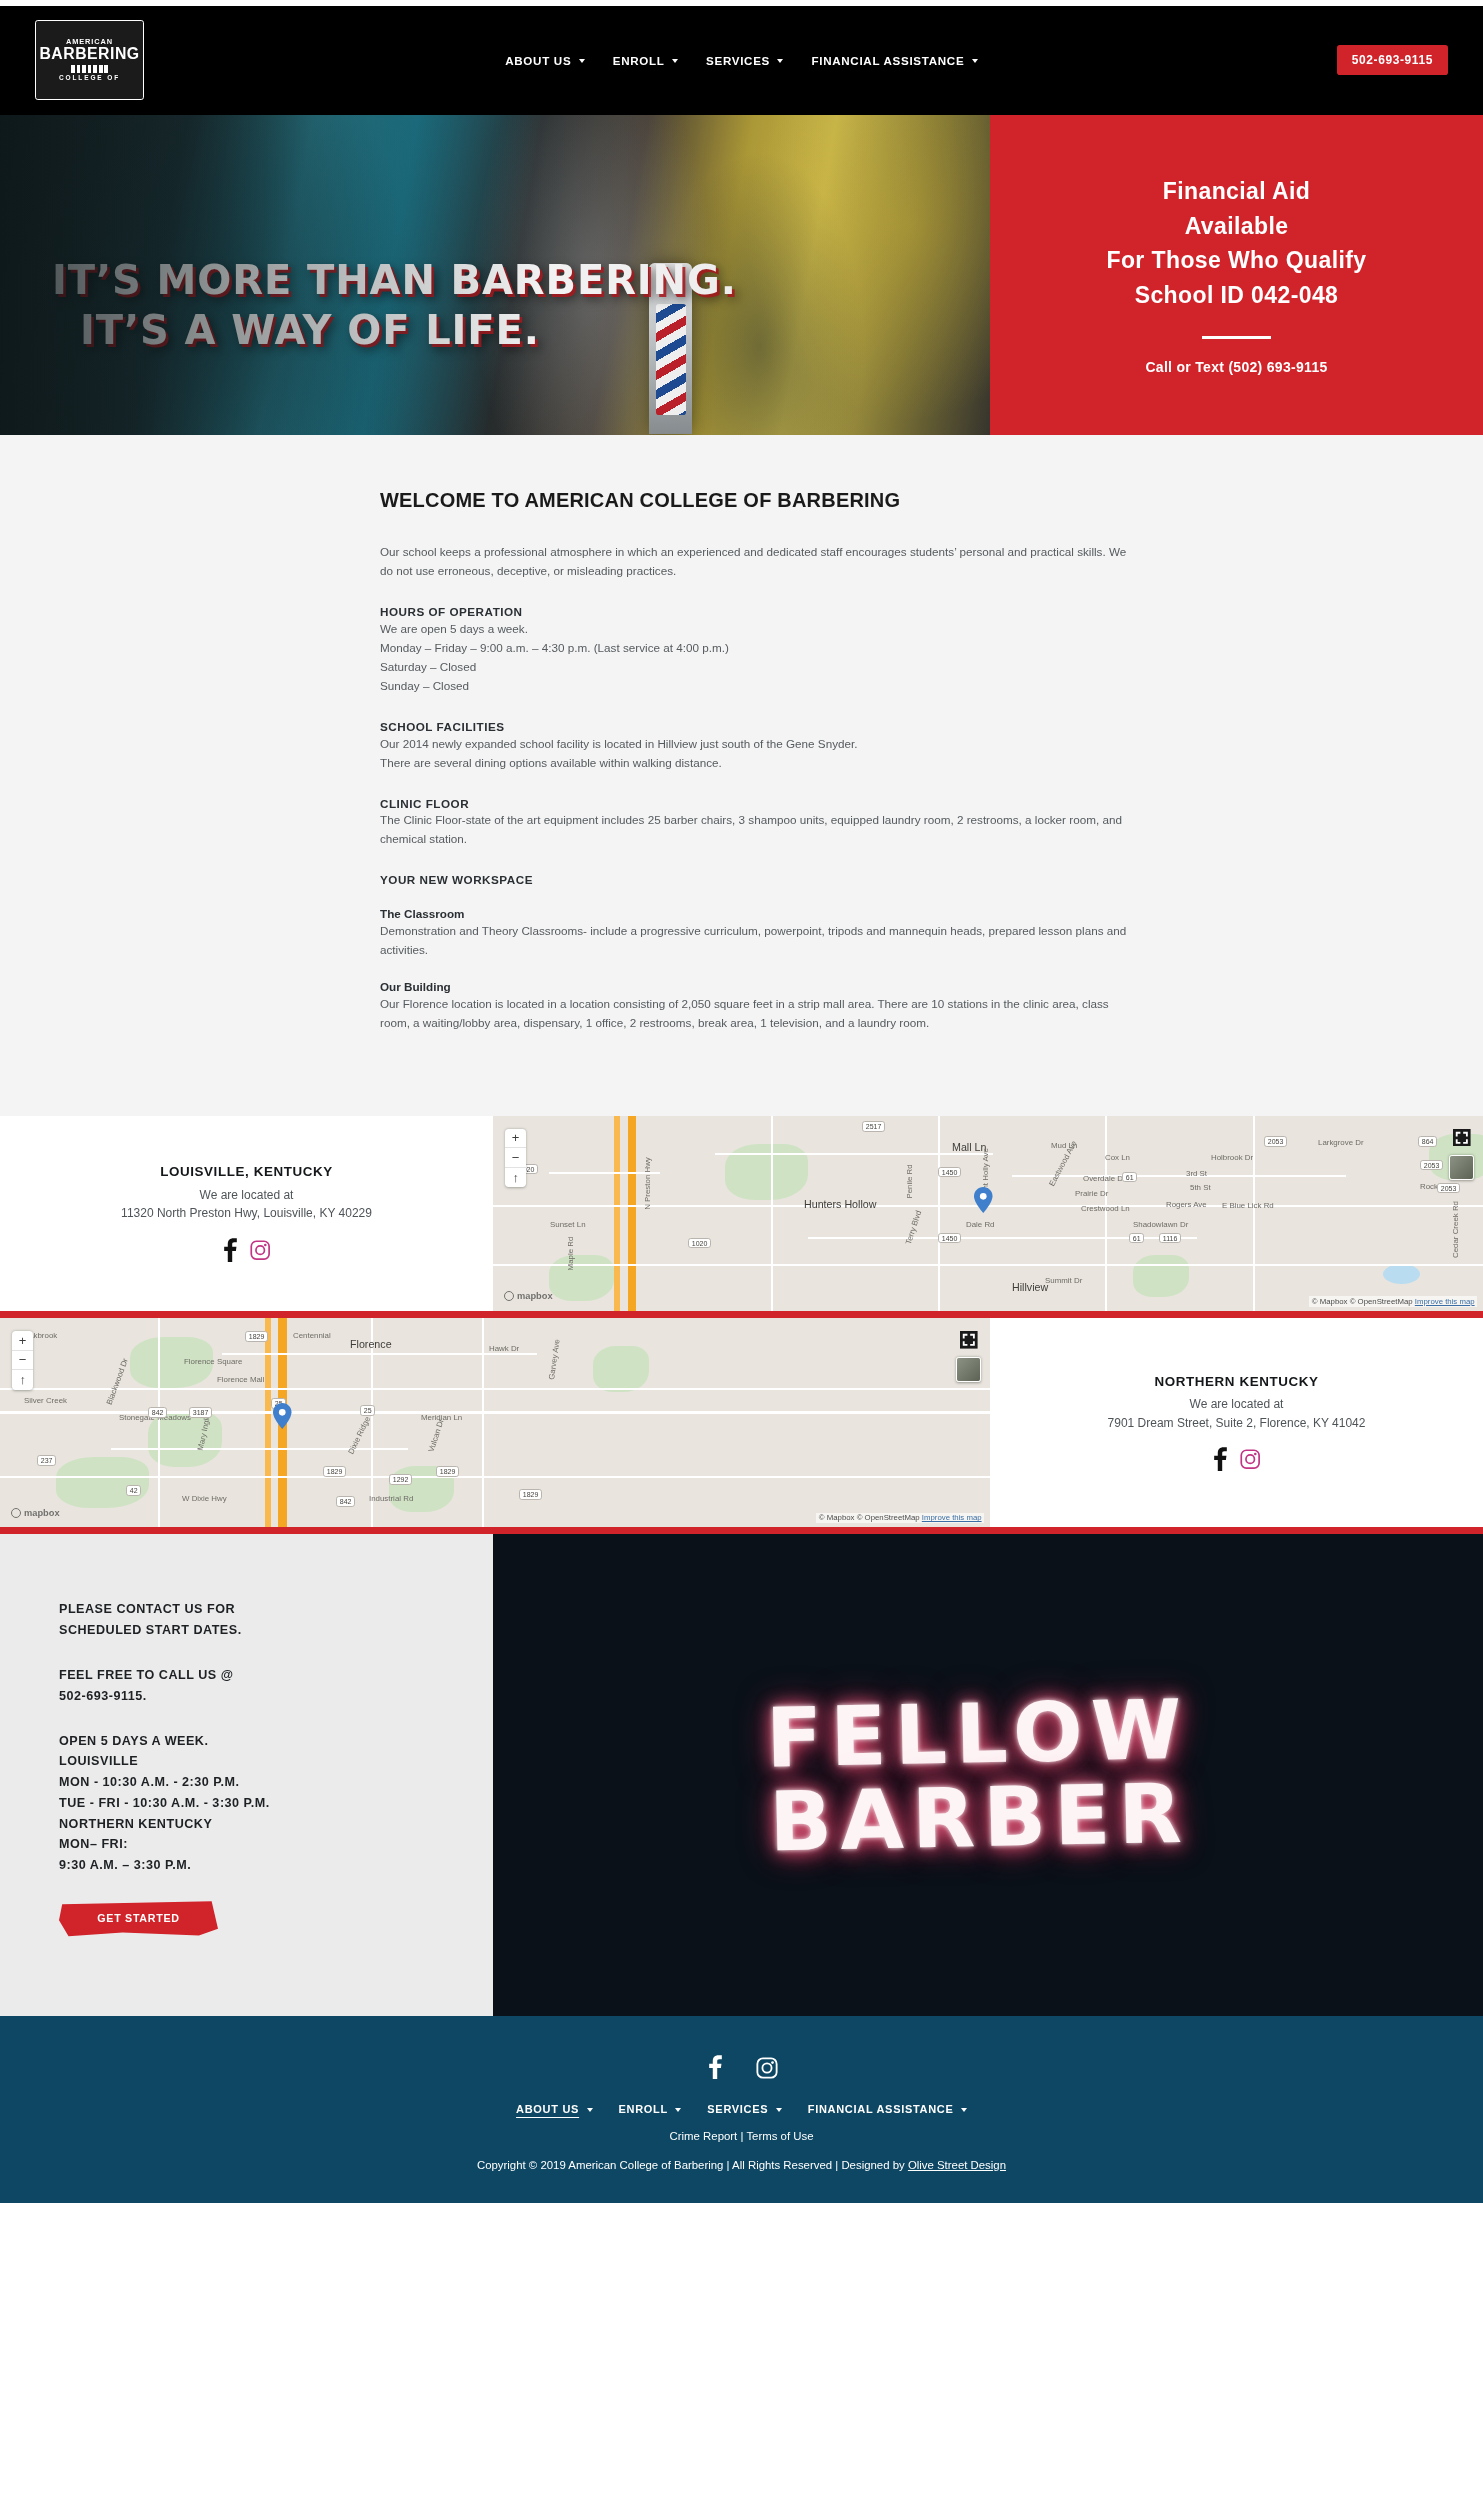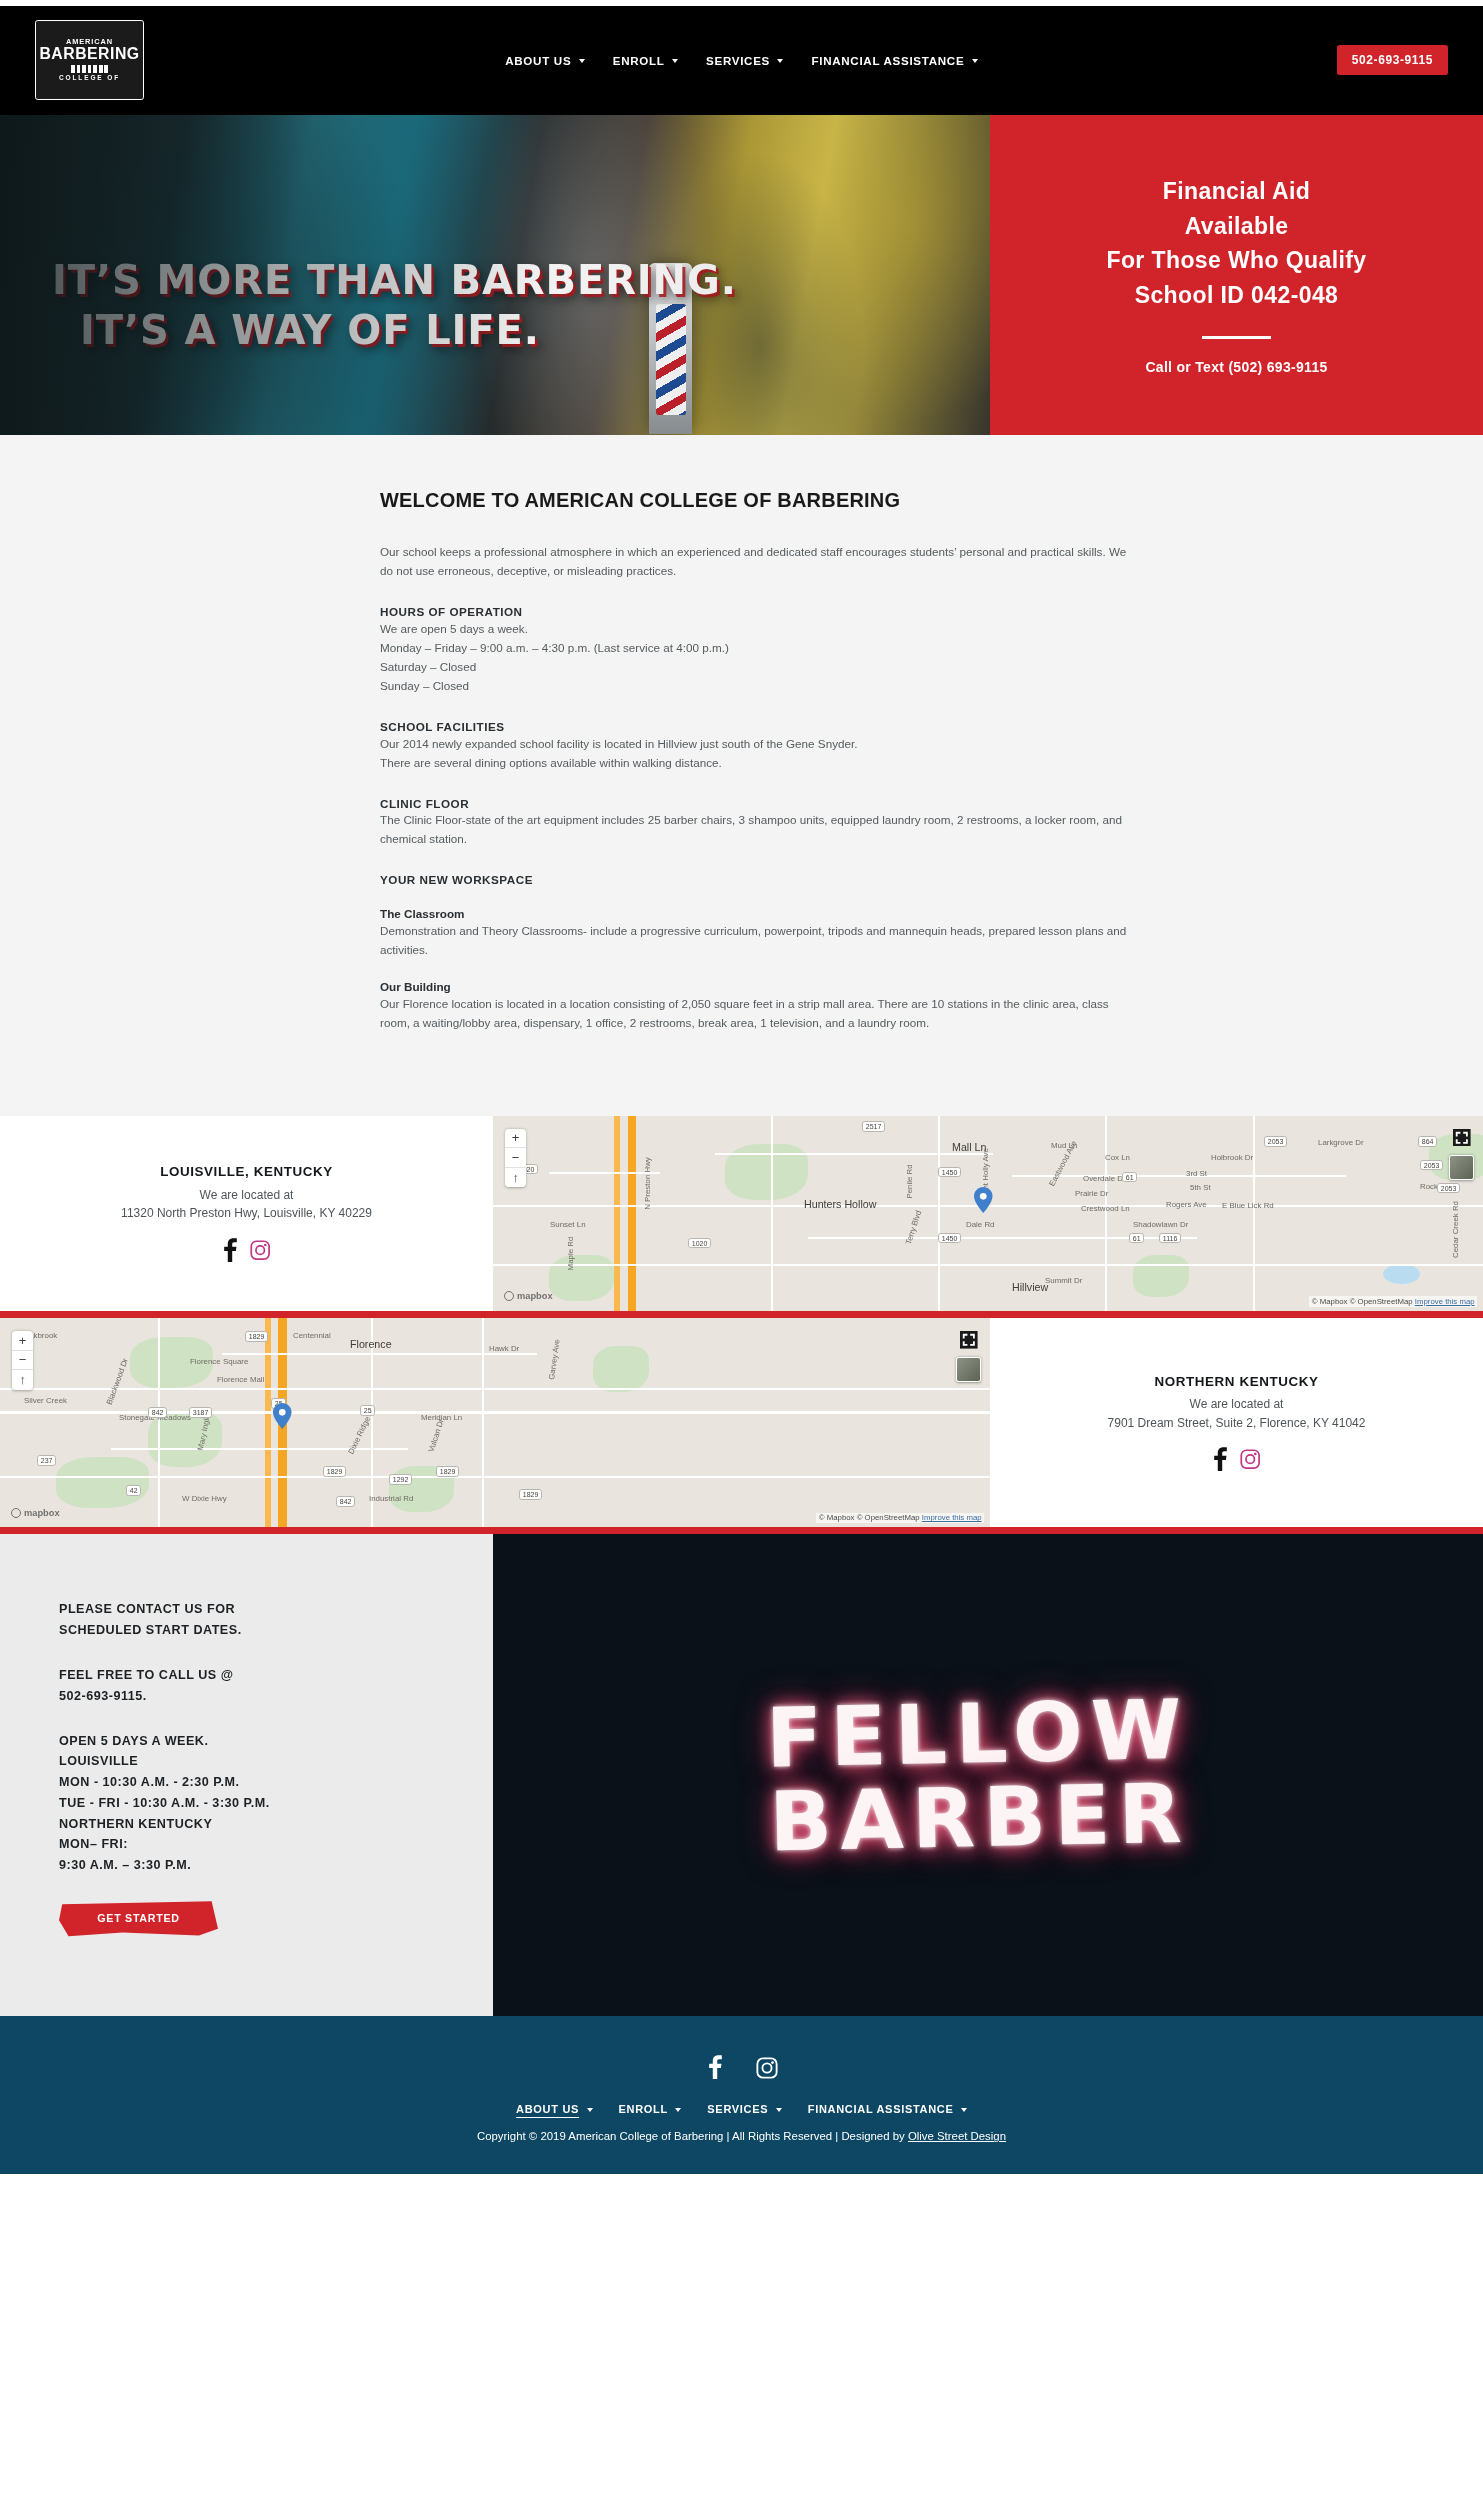--- a/index.html
+++ b/index.html
@@ -589,21 +589,21 @@
         <div class="mg-road" style="left:0;top:93px;width:990px;height:2.8px;"></div>
         <div class="mg-road" style="left:0;top:158px;width:990px;height:1.9px;"></div>
         <div class="mg-road" style="left:158px;top:0;width:1.9px;height:209px;"></div>
         <div class="mg-road" style="left:371px;top:0;width:1.9px;height:209px;"></div>
         <div class="mg-road" style="left:482px;top:0;width:1.9px;height:209px;"></div>
         <div class="mg-road" style="left:222px;top:35px;width:315px;height:1.9px;"></div>
         <div class="mg-road" style="left:111px;top:130px;width:297px;height:1.9px;"></div>
 
         <span class="map-label" style="left:23px;top:13px;">Oakbrook</span>
         <span class="map-label big" style="left:350px;top:20.4px;">Florence</span>
-        <span class="map-label" style="left:184px;top:39px;margin-left:6px;">Florence Square</span>
+        <span class="map-label" style="left:184px;top:39px;">Florence Square</span>
         <span class="map-label" style="left:217px;top:57px;">Florence Mall</span>
         <span class="map-label" style="left:24px;top:78px;">Silver Creek</span>
         <span class="map-label" style="left:119px;top:95px;">Stonegate Meadows</span>
         <span class="map-label" style="left:93px;top:59px;transform:rotate(-70deg);">Blackwood Dr</span>
         <span class="map-label" style="left:184px;top:108px;transform:rotate(-78deg);">Mary Ingles</span>
         <span class="map-label" style="left:336px;top:108px;transform:rotate(-64deg);">Dixie Ridge Ln</span>
         <span class="map-label" style="left:421px;top:95px;">Meridian Ln</span>
         <span class="map-label" style="left:419px;top:113px;transform:rotate(-72deg);">Vulcan Dr</span>
         <span class="map-label" style="left:489px;top:20.4px;margin-top:6px;">Hawk Dr</span>
         <span class="map-label" style="left:534px;top:37px;transform:rotate(-82deg);">Garvey Ave</span>
@@ -736,20 +736,25 @@
       <div class="nav-item">
         <span>SERVICES</span>
         <span class="caret"></span>
       </div>
       <div class="nav-item">
         <span>FINANCIAL ASSISTANCE</span>
         <span class="caret"></span>
       </div>
     </div>
 
+    <div class="footer-links">
+      <a href="#">Crime Report</a>
+      <span>|</span>
+      <a href="#">Terms of Use</a>
+    </div>
 
     <div class="copyright">
       <span>Copyright © 2019 American College of Barbering | All Rights Reserved | Designed by </span><a href="#">Olive Street Design</a>
     </div>
   </div>
 
 </div>
 
 
 </body></html>

